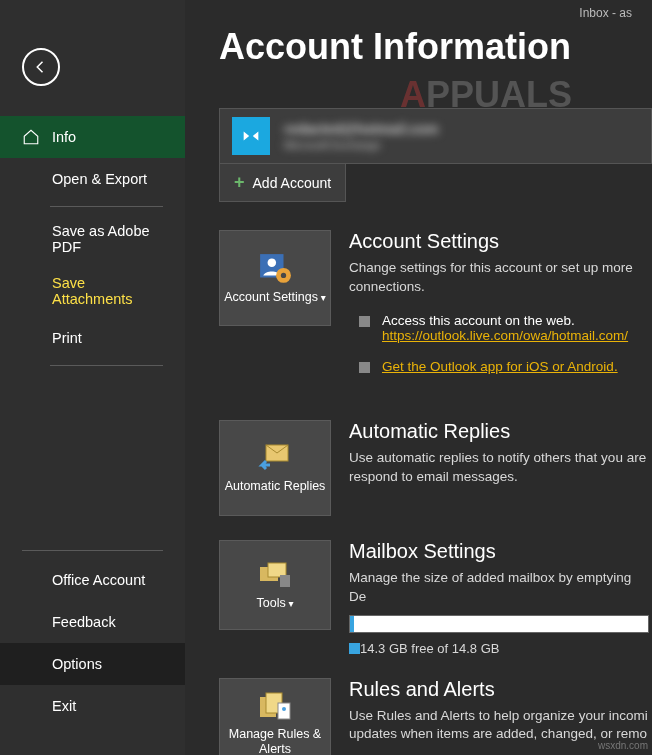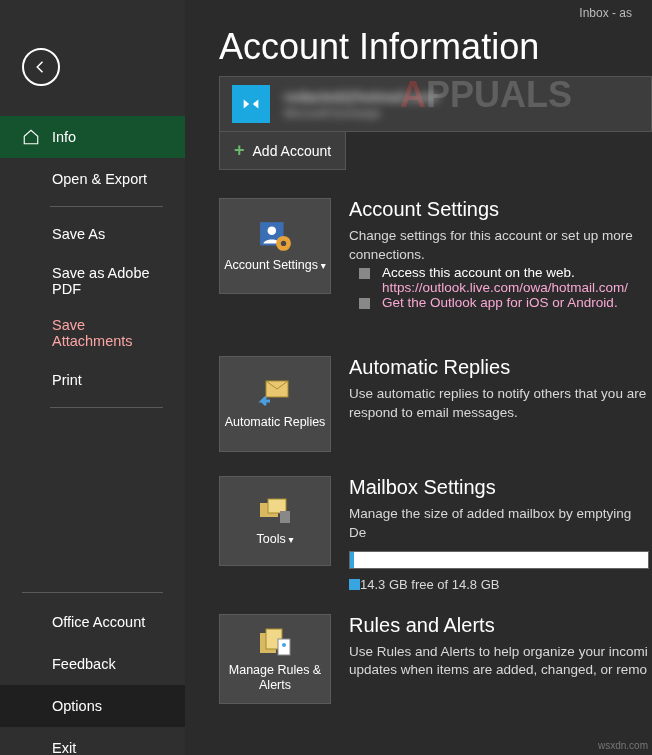--- a/index.html
+++ b/index.html
@@ -46,21 +46,21 @@
       align-items: center;
       padding: 10px 22px 10px 22px;
       font-size: 14.5px;
       color: #fff;
       cursor: pointer;
       min-height: 42px;
     }
     .nav-item.selected {
       background: #14532d;
     }
-    .nav-item.disabled { color: #fca5a5; justify-content: center; }
+    .nav-item.disabled { color: #fde047; justify-content: center; }
     .nav-icon {
       width: 18px; height: 18px;
       margin-right: 12px;
       flex-shrink: 0;
     }
     .nav-divider {
       border: none;
       border-top: 1px solid #5a5a5a;
       margin: 6px 22px 6px 50px;
     }
@@ -71,22 +71,22 @@
     }
     .nav-spacer { height: 170px; }
     
     .main {
       margin-left: 185px;
       padding: 26px 0 0 34px;
       height: 100%;
     }
     .page-title {
       font-size: 36px;
-      font-weight: 400;
-      margin-bottom: 8px;
+      font-weight: 700;
+      margin-bottom: 40px;
     }
     .account-bar {
       display: flex;
       align-items: center;
       background: #3d3d3d;
       border: 1px solid #555;
       padding: 8px 12px;
       max-width: 480px;
     }
     .exchange-icon {
@@ -147,31 +147,31 @@
     }
     .section-body p {
       font-size: 13.5px;
       color: #d8d8d8;
       line-height: 1.4;
     }
     .bullet-row {
       display: flex;
       align-items: flex-start;
       gap: 12px;
-      margin-top: 0;
+      margin-top: 16px;
       font-size: 13.5px;
       padding-left: 10px;
     }
     .bullet-box {
       width: 11px; height: 11px;
       background: #888;
       margin-top: 3px;
       flex-shrink:0;
     }
-    .link { color: #f9a8d4; cursor:pointer;}
+    .link { color: #eab308; text-decoration: underline; cursor:pointer;}
     
     .storage-bar {
       width: 300px;
       height: 18px;
       background: #fff;
       border: 1px solid #666;
       margin-top: 8px;
       position: relative;
     }
     .storage-fill {
@@ -218,24 +218,20 @@
     <svg class="nav-icon" viewBox="0 0 24 24">
         <path d="M3 11l9-8 9 8v10H3z" stroke="#fff" stroke-width="1.5" fill="none"></path>
       </svg>
     <span>Info</span>
   </div>
   <div class="nav-item">
     <span class="nav-icon"></span>
     <span>Open &amp; Export</span>
   </div>
   <hr class="nav-divider">
-  <div class="nav-item">
-    <span class="nav-icon"></span>
-    <span>Save As</span>
-  </div>
   <div class="nav-item">
     <span class="nav-icon"></span>
     <span>Save as Adobe PDF</span>
   </div>
   <div class="nav-item disabled">
     <span class="nav-icon"></span>
     <span>Save Attachments</span>
   </div>
   <div class="nav-item">
     <span class="nav-icon"></span>

